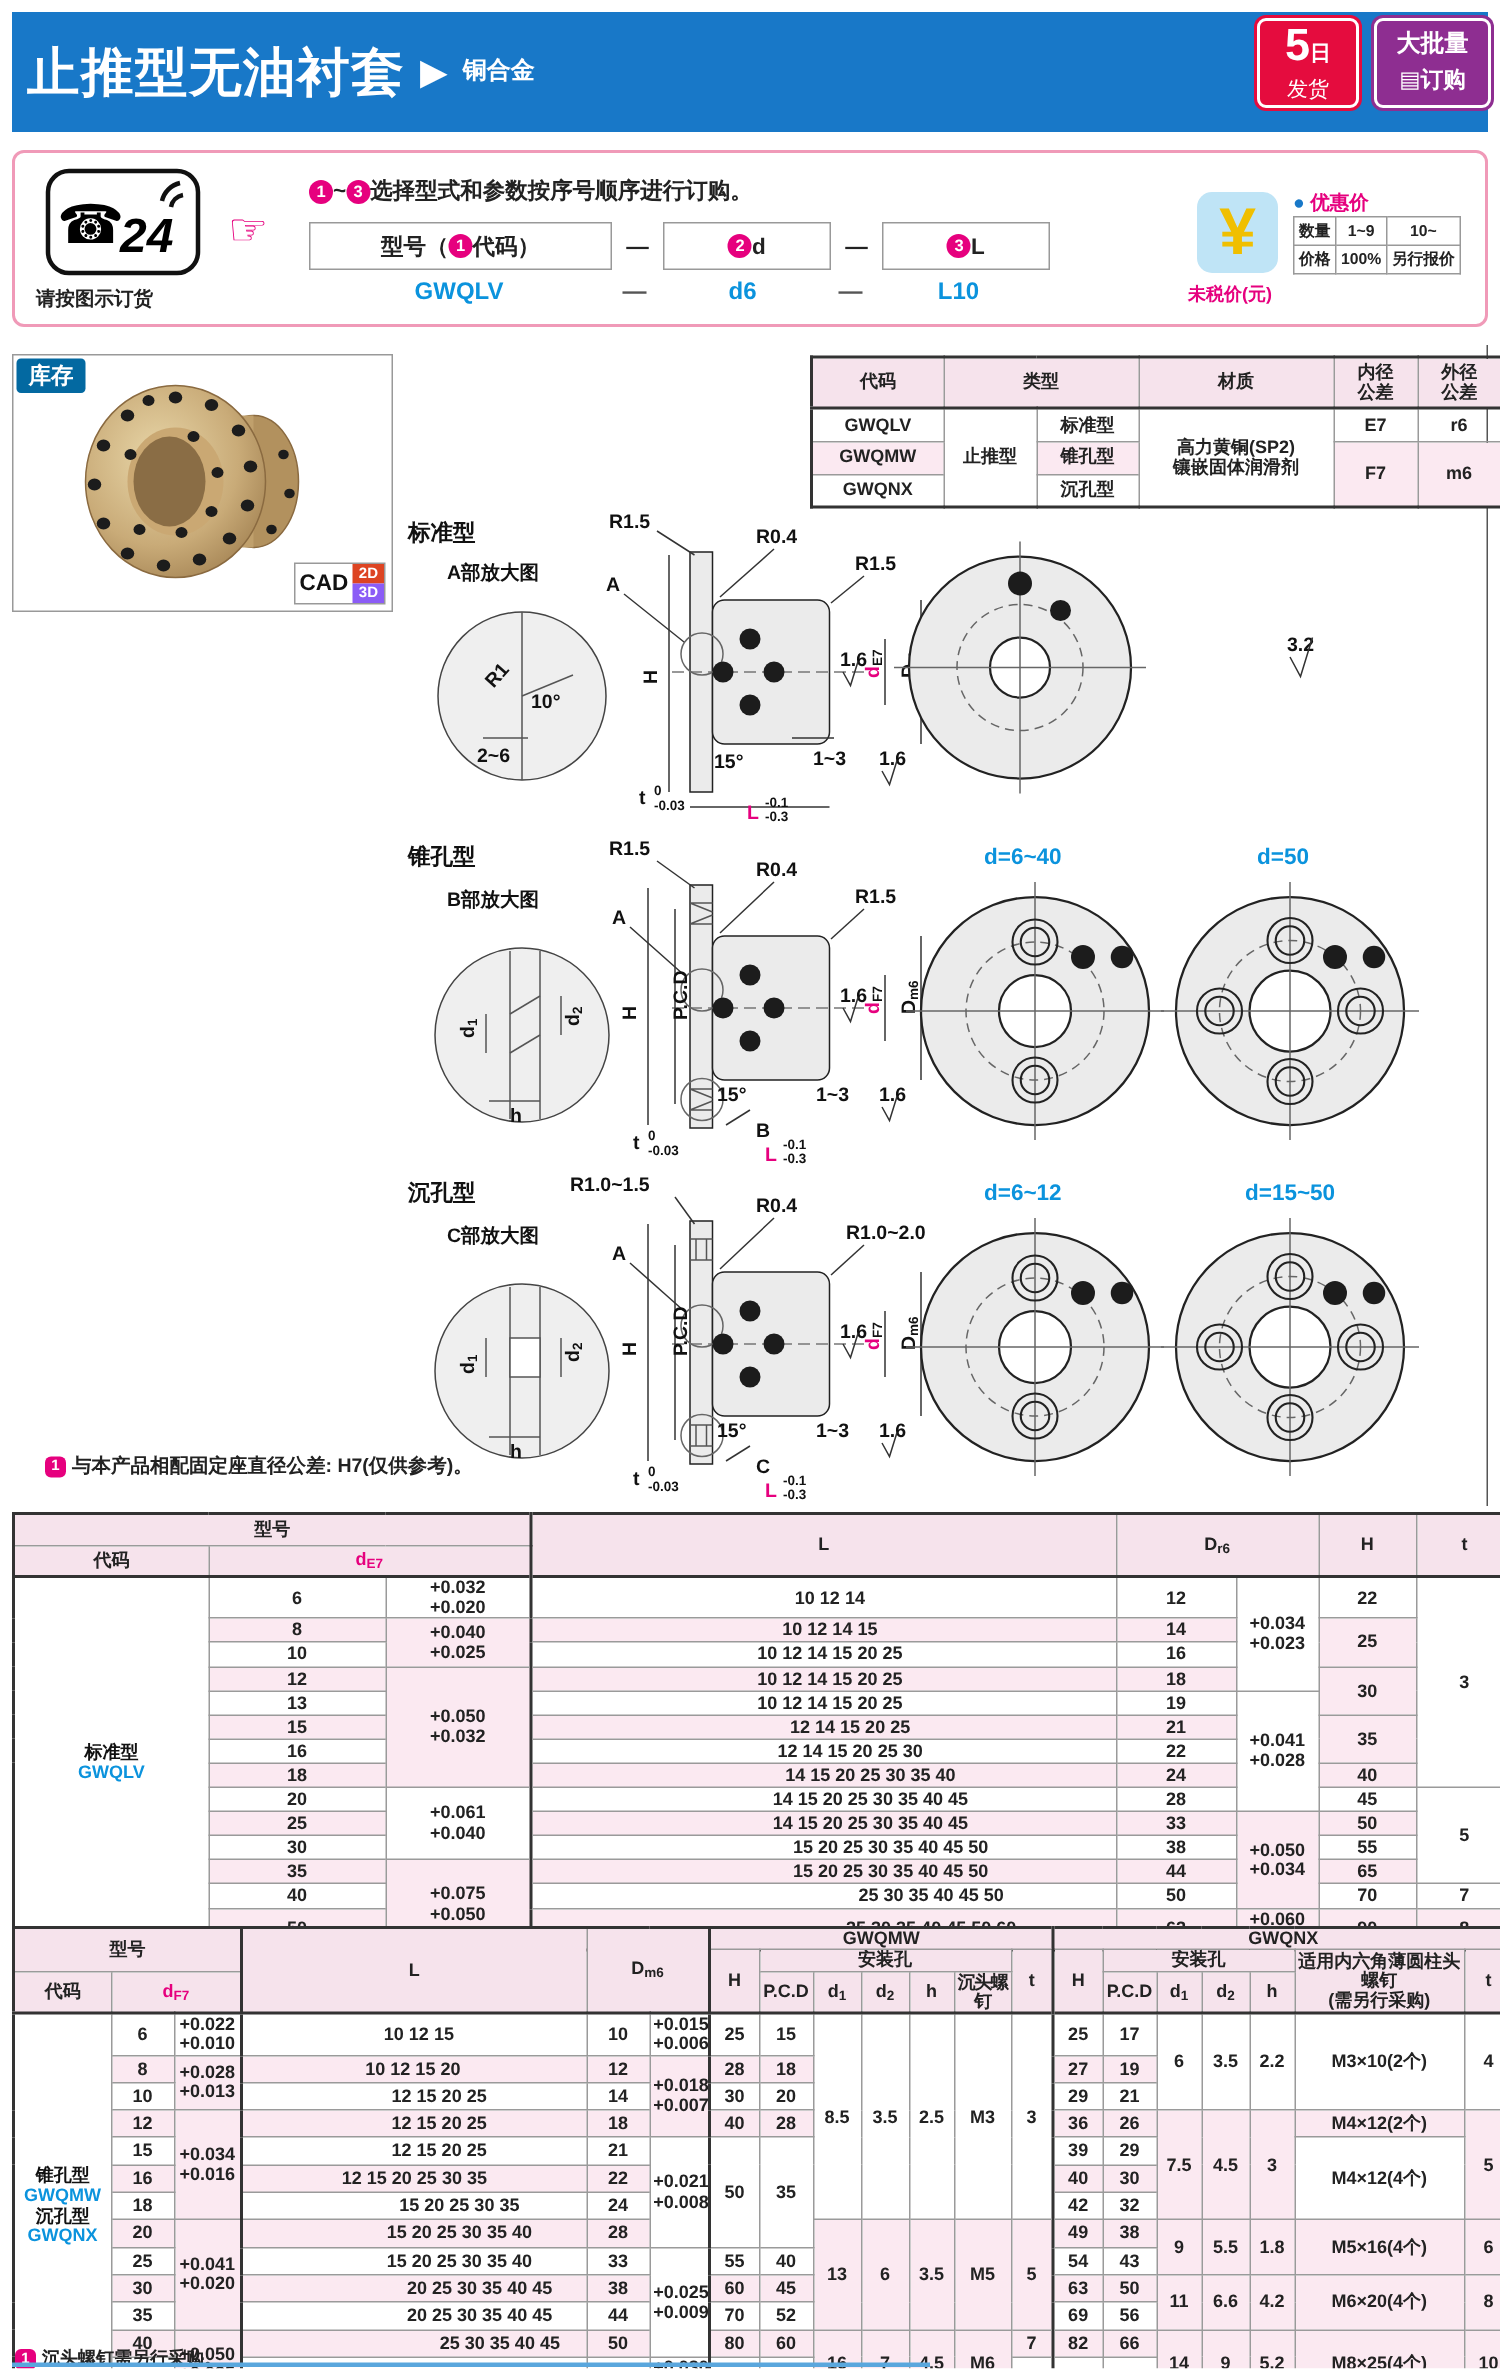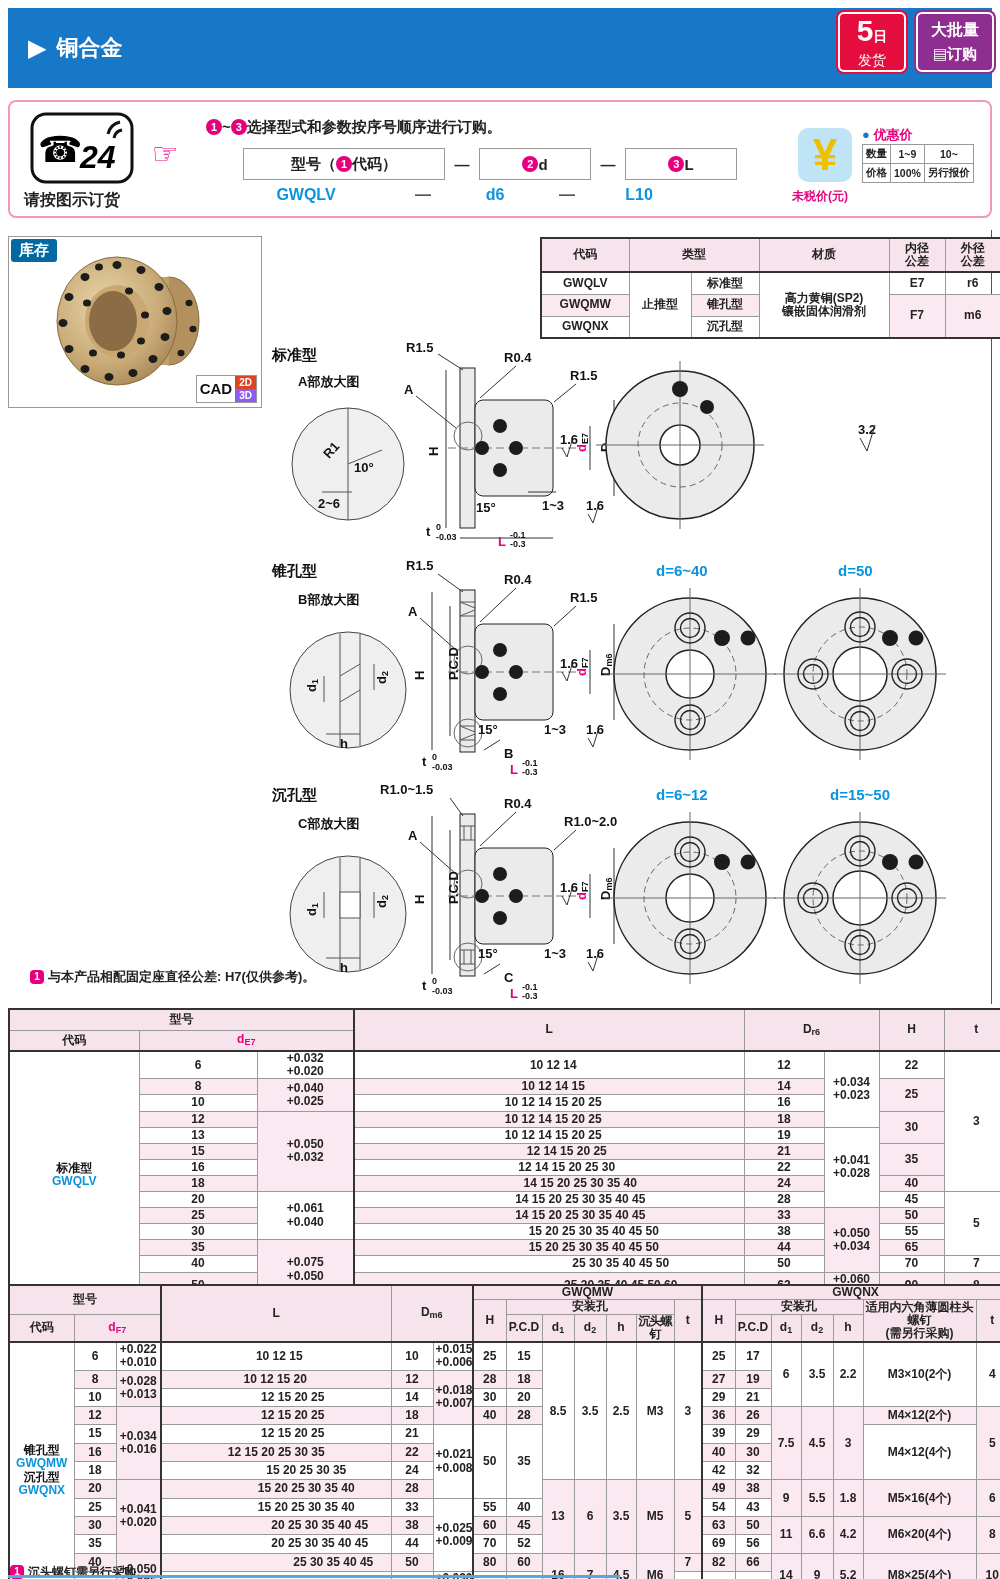--- a/index.html
+++ b/index.html
@@ -5,42 +5,42 @@
   html,body{margin:0;padding:0;background:#fff;}
   .page{position:relative;width:1000px;height:1579px;background:#fff;overflow:hidden;
         font-family:"Liberation Sans","DejaVu Sans",sans-serif;color:#222;}
   
   .hdr{position:absolute;left:8px;top:8px;width:984px;height:80px;background:#1878c8;
        display:flex;align-items:center;padding:0 10px;box-sizing:border-box;}
   .hdr .title{color:#fff;font-size:35px;font-weight:800;letter-spacing:1px;white-space:nowrap;}
   .hdr .arrow{color:#fff;font-size:24px;margin:0 10px;}
   .hdr .subt{color:#fff;line-height:1.15;}
   .hdr .subt .s1{font-size:25px;font-weight:800;}
-  .hdr .subt .s2{font-size:22px;font-weight:700;}
+  .hdr .subt .s2{font-size:16px;font-weight:700;}
   .badge{position:absolute;top:12px;height:52px;border:2px solid #fff;border-radius:6px;
          color:#fff;text-align:center;padding:2px 4px;box-sizing:content-box;}
   .badge.ship{left:838px;width:56px;background:#e50c3e;box-shadow:0 0 0 2px #e50c3e;}
   .badge.bulk{left:916px;width:66px;background:#8e2e91;box-shadow:0 0 0 2px #8e2e91;}
   .ship .l1{font-size:14px;font-weight:800;line-height:30px;}
   .ship .big{font-size:30px;}
   .ship .l2{font-size:14px;font-weight:400;line-height:18px;}
   .bulk .l1{font-size:16px;font-weight:800;line-height:28px;}
   .bulk .l2{font-size:15px;font-weight:800;line-height:20px;}
   
   .order{position:absolute;left:8px;top:100px;width:984px;height:118px;border:2px solid #f09ab8;
          border-radius:8px;box-sizing:border-box;}
   .phone{position:absolute;left:20px;top:10px;}
-  .phone-cap{position:absolute;left:14px;top:88px;font-size:16px;font-weight:800;}
+  .phone-cap{position:absolute;left:14px;top:88px;font-size:13px;font-weight:800;}
   .hand{position:absolute;left:142px;top:34px;color:#e6007e;font-size:30px;}
   .cnum{display:inline-block;width:16px;height:16px;border-radius:50%;background:#e6007e;color:#fff;
         font-size:11px;line-height:16px;text-align:center;font-weight:700;vertical-align:1px;}
   .inst{position:absolute;left:196px;top:16px;font-size:15px;font-weight:800;}
   .pnrow{position:absolute;left:196px;top:46px;display:flex;align-items:center;font-size:15px;font-weight:700;}
   .pnbox{border:1px solid #999;height:30px;display:flex;align-items:center;justify-content:center;background:#fff;}
-  .pnbox.b1{width:200px;margin-left:37px;}.pnbox.b2,.pnbox.b3{width:110px;}
+  .pnbox.b1{width:200px;}.pnbox.b2,.pnbox.b3{width:110px;}
   .pndash{width:34px;text-align:center;font-weight:700;}
   .exrow{position:absolute;left:196px;top:84px;display:flex;font-size:16px;font-weight:800;color:#0b93dd;}
   .exrow span{display:inline-block;text-align:center;}
   .ex1{width:200px;}.exd{width:34px;color:#555;}.ex2,.ex3{width:110px;}
   .yenbox{position:absolute;left:788px;top:26px;width:54px;height:54px;border-radius:10px;background:#bfe4f6;
           color:#f0bf00;font-size:44px;font-weight:800;text-align:center;line-height:54px;}
   .pricettl{position:absolute;left:852px;top:24px;font-size:13px;font-weight:800;color:#e6007e;}
   .pricettl .dot{color:#1878c8;}
   .pricetbl{position:absolute;left:852px;top:42px;border-collapse:collapse;}
   .pricetbl td{border:1px solid #999;font-size:10.5px;font-weight:700;text-align:center;height:18px;
@@ -95,20 +95,21 @@
   #spec table{width:100%;}
   .footnote{position:absolute;left:10px;top:1564px;font-size:12px;font-weight:800;}
   .blueline{position:absolute;left:8px;top:1575px;width:612px;height:3px;background:#5aa7dd;}
 </style>
 </head>
 <body>
 
 <div class="page">
 
   <div class="hdr">
+    <span class="title">止推型无油衬套</span>
     <span class="arrow">▶</span>
     <span class="subt">
       <div class="s2">铜合金</div>
     </span>
   </div>
   <div class="badge ship">
     <div class="l1"><span class="big">5</span><span>日</span></div>
     <div class="l2">发货</div>
   </div>
   <div class="badge bulk">

